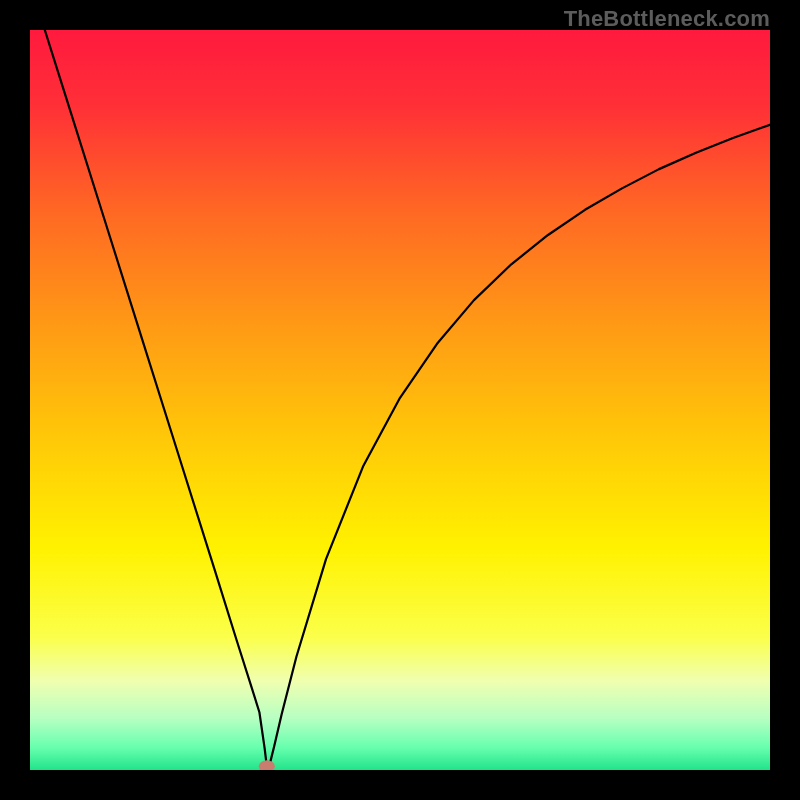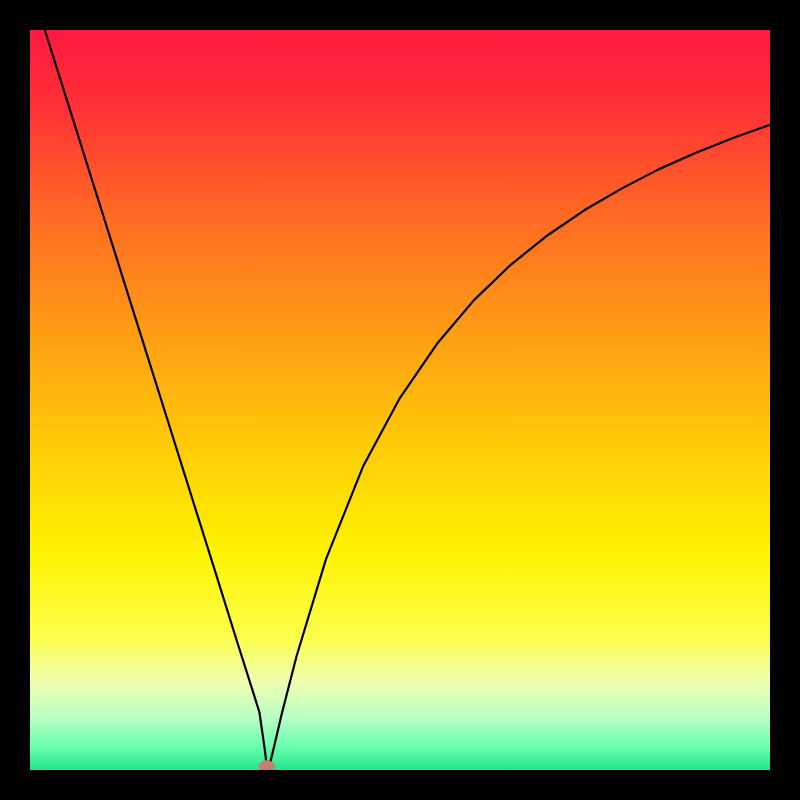--- a/index.html
+++ b/index.html
@@ -33,20 +33,21 @@
     color: #5c5c5c;
     letter-spacing: 0.2px;
     user-select: none;
   }
 </style>
 </head>
 <body>
 
 <div class="frame">
 
+  <div class="watermark">TheBottleneck.com</div>
 
   <svg class="plot-area" viewBox="0 0 740 740" preserveAspectRatio="none">
     <defs>
       <linearGradient id="bg-grad" x1="0" y1="0" x2="0" y2="1">
           <stop offset="0.00%" stop-color="#ff1a3e"></stop>
           <stop offset="10.00%" stop-color="#ff2f37"></stop>
           <stop offset="25.00%" stop-color="#ff6a23"></stop>
           <stop offset="40.00%" stop-color="#ff9a15"></stop>
           <stop offset="55.00%" stop-color="#ffc808"></stop>
           <stop offset="70.00%" stop-color="#fff200"></stop>

